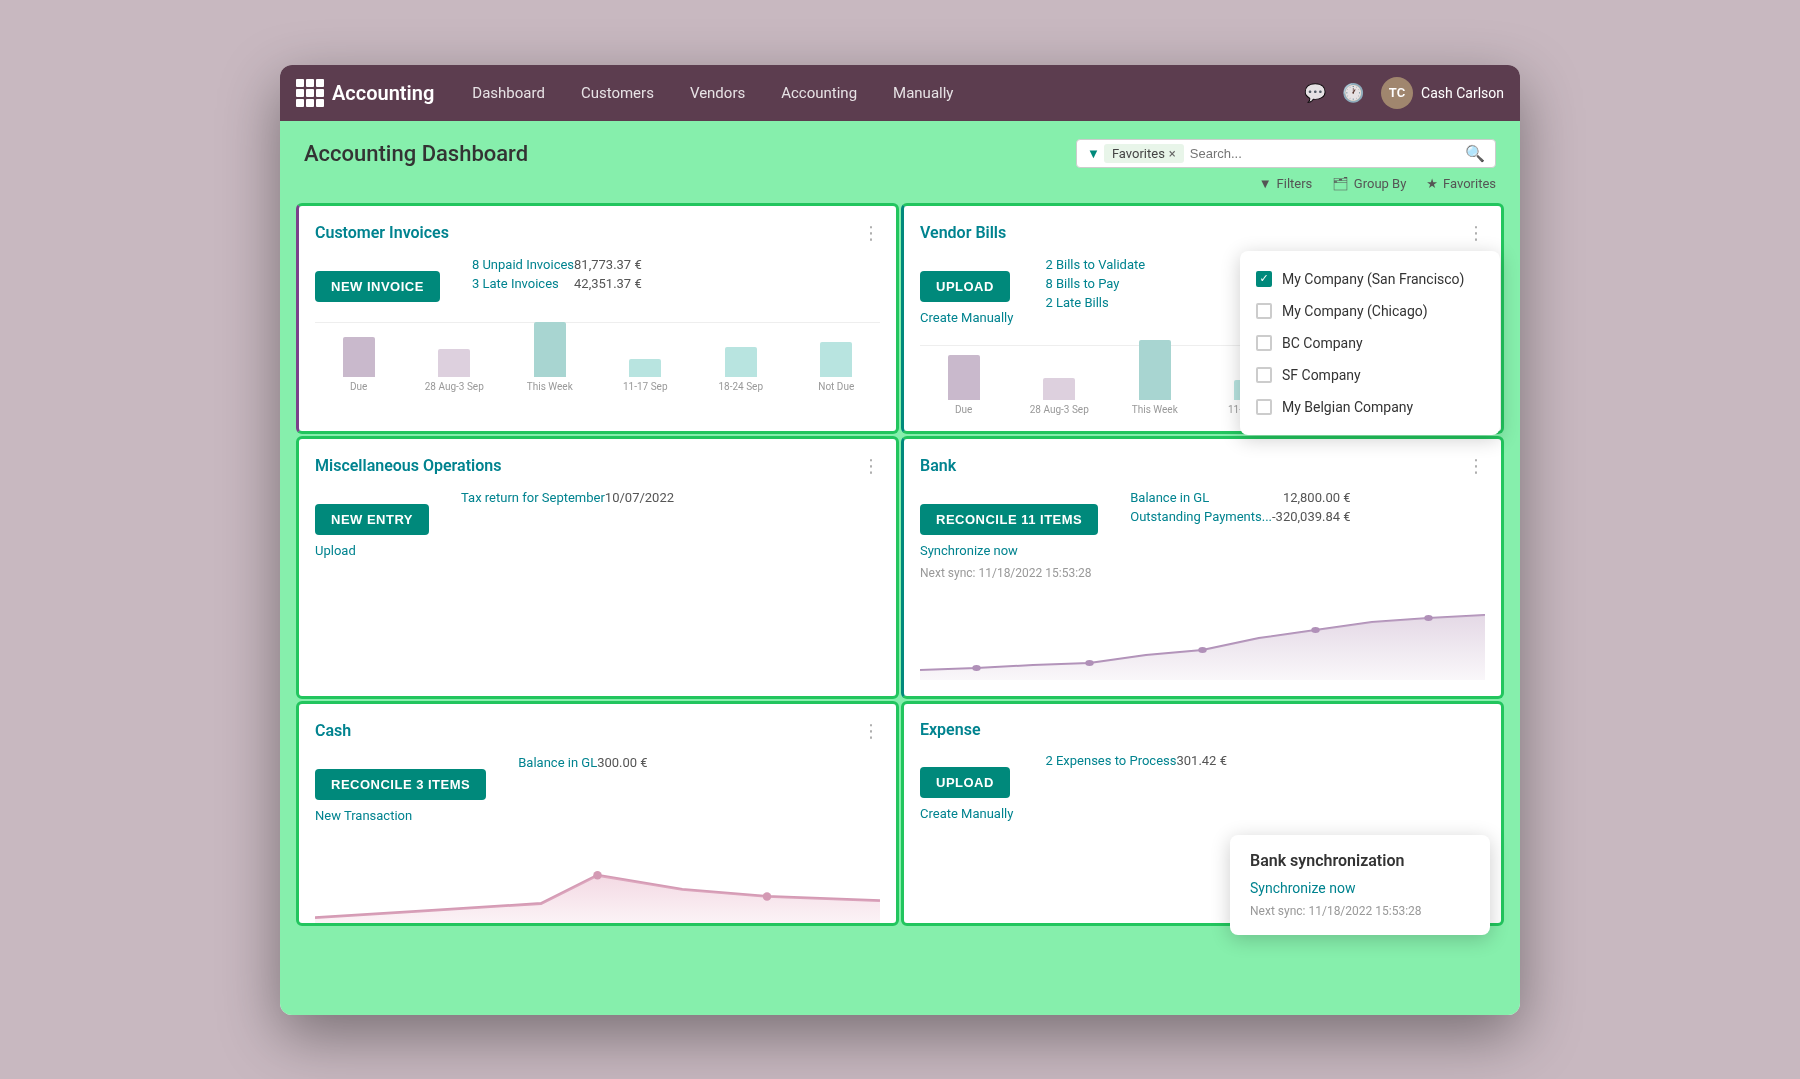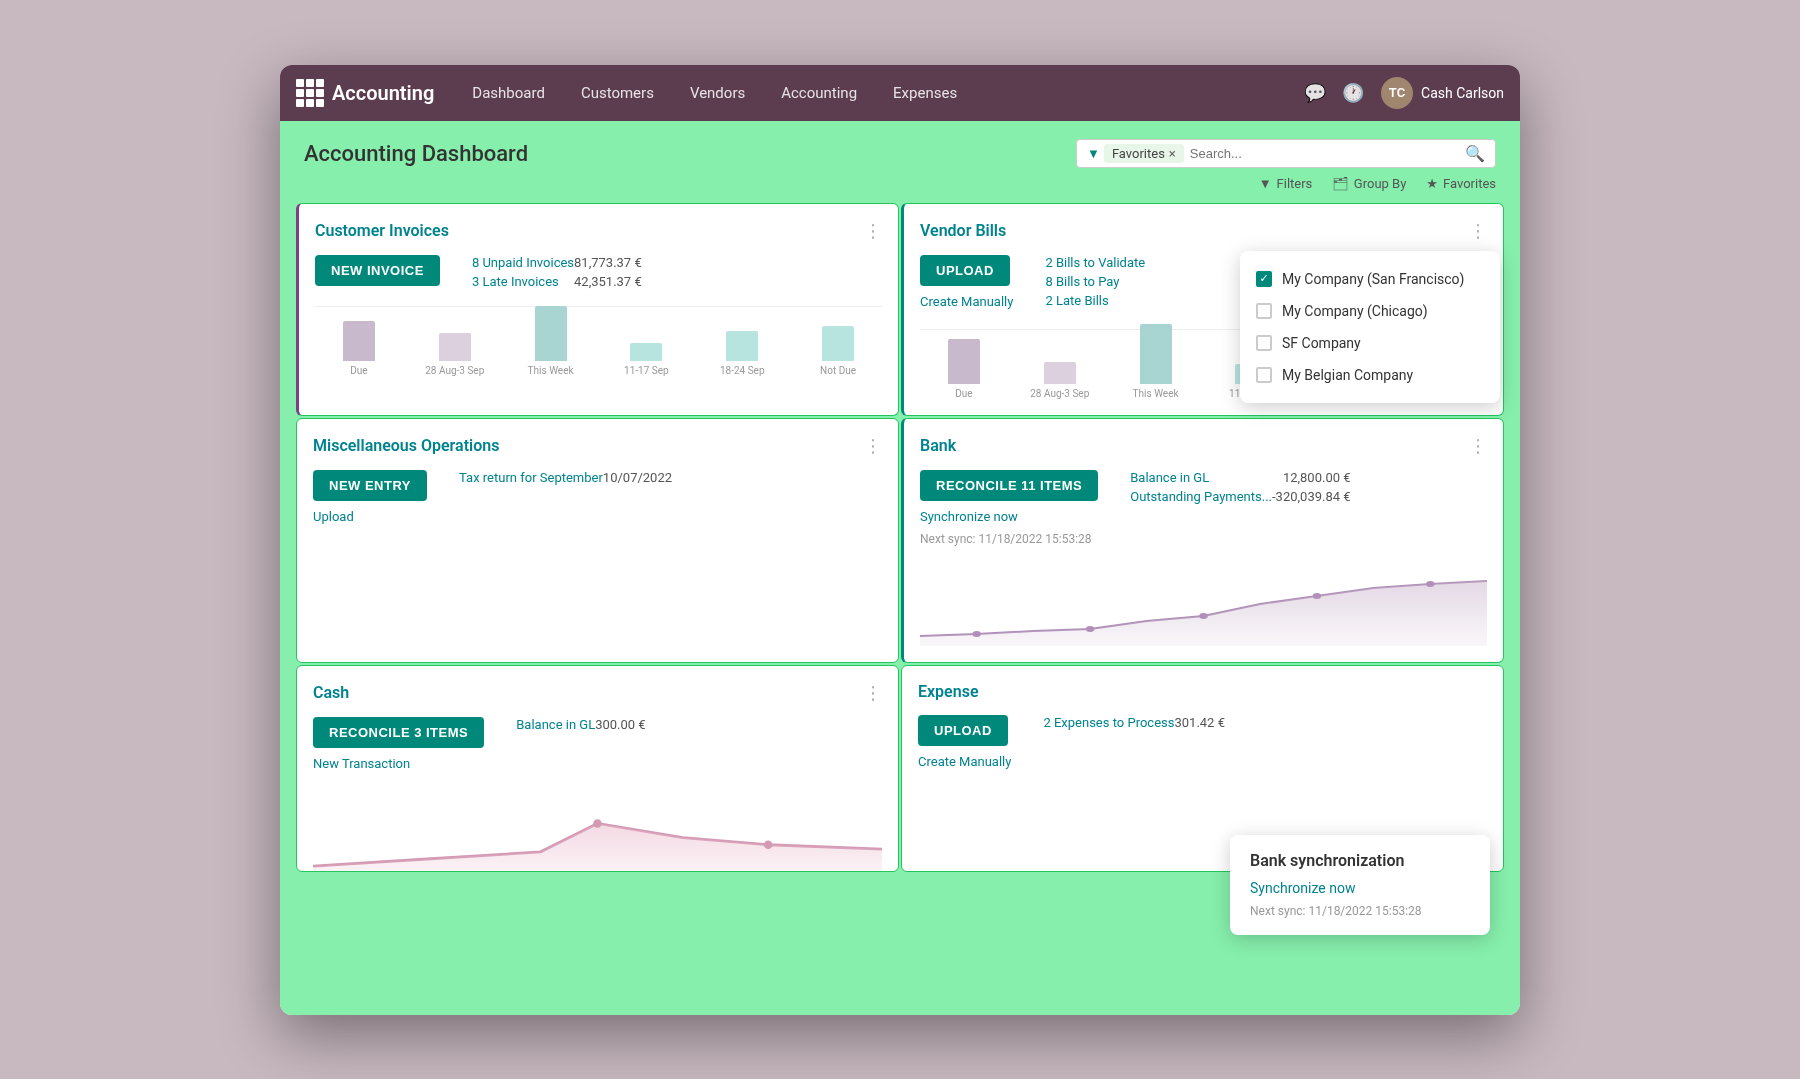--- a/index.html
+++ b/index.html
@@ -168,21 +168,21 @@
 
     
     .dashboard-grid {
       display: grid;
       grid-template-columns: 1fr 1fr;
       gap: 2px;
       padding: 0 16px 16px;
     }
     .card {
       background: white;
-      border: 1px solid #22c55e;
+      border: 3px solid #22c55e;
       border-radius: 6px;
       padding: 16px;
       position: relative;
       overflow: hidden;
     }
     .card-header {
       display: flex;
       align-items: center;
       justify-content: space-between;
       margin-bottom: 14px;
@@ -195,20 +195,21 @@
     .card-menu {
       color: #aaa;
       cursor: pointer;
       font-size: 18px;
     }
     .card-actions {
       display: flex;
       flex-direction: column;
       gap: 8px;
       margin-bottom: 12px;
+      margin-top: 14px;
     }
     .btn-primary {
       background: #00897b;
       color: white;
       border: none;
       padding: 8px 16px;
       border-radius: 4px;
       font-size: 13px;
       font-weight: 600;
       cursor: pointer;
@@ -384,21 +385,21 @@
           <span></span>
           <span></span>
       </div>
       <span class="nav-logo-text">Accounting</span>
     </div>
     <div class="nav-links">
       <div class="nav-link">Dashboard</div>
       <div class="nav-link">Customers</div>
       <div class="nav-link">Vendors</div>
       <div class="nav-link">Accounting</div>
-      <div class="nav-link">Expenses</div>
+      <div class="nav-link">Manually</div>
     </div>
     <div class="nav-right">
       <div class="nav-icon-btn">💬</div>
       <div class="nav-icon-btn">🕐</div>
       <div class="nav-user">
         <div class="nav-user-avatar">TC</div>
         <span class="nav-user-name">Cash Carlson</span>
       </div>
     </div>
   </div>
@@ -656,20 +657,24 @@
       <div class="dropdown-item">
         <div class="dropdown-checkbox checked">✓</div>
         <span>My Company (San Francisco)</span>
       </div>
       <div class="dropdown-item">
         <div class="dropdown-checkbox"></div>
         <span>My Company (Chicago)</span>
       </div>
       <div class="dropdown-item">
         <div class="dropdown-checkbox"></div>
+        <span>BC Company</span>
+      </div>
+      <div class="dropdown-item">
+        <div class="dropdown-checkbox"></div>
         <span>SF Company</span>
       </div>
       <div class="dropdown-item">
         <div class="dropdown-checkbox"></div>
         <span>My Belgian Company</span>
       </div>
     </div>
 
     <div class="bank-sync-popup">
       <div class="popup-title">Bank synchronization</div>

